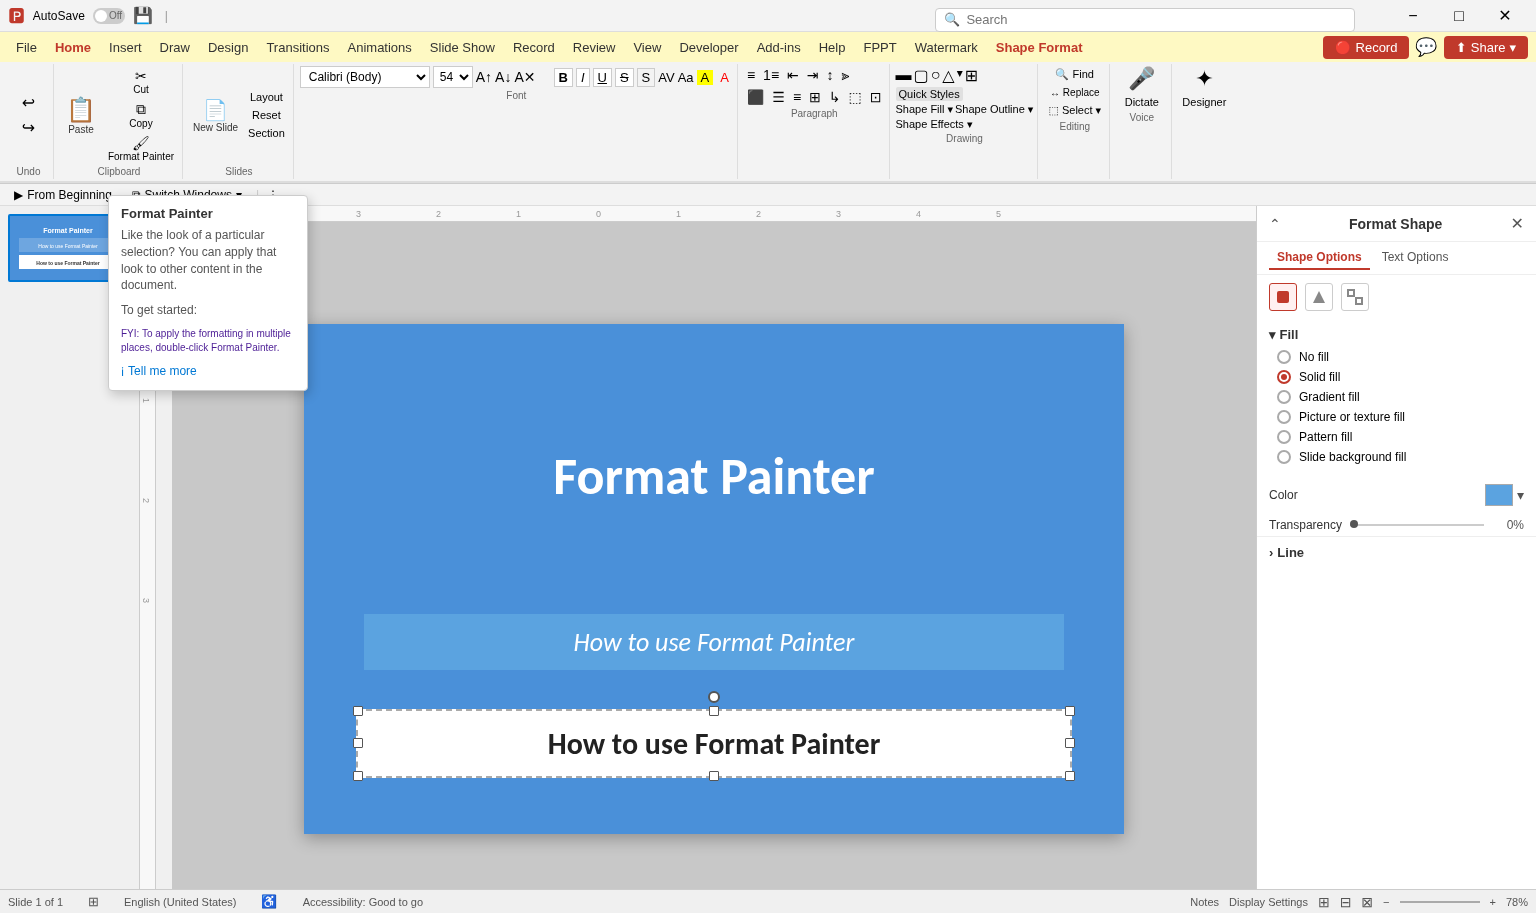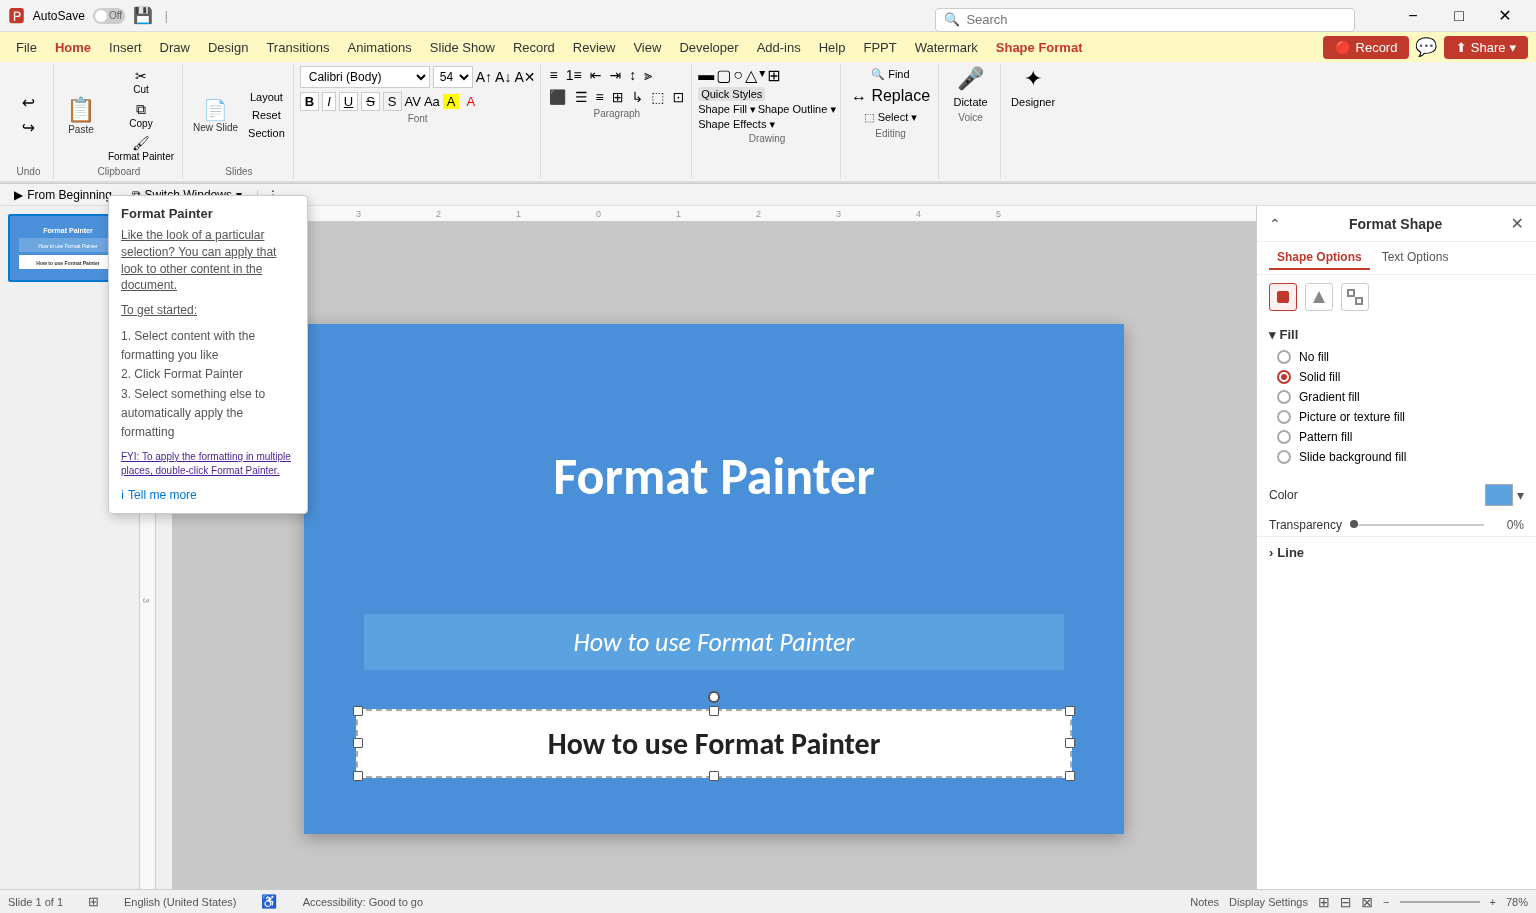--- a/index.html
+++ b/index.html
@@ -176,21 +176,21 @@
     .line-header { display: flex; align-items: center; gap: 4px; font-size: 13px; font-weight: 600; color: #333; cursor: pointer; }
 
     
     #tooltip-popup {
       position: absolute; left: 108px; top: 195px; width: 200px;
       background: white; border: 1px solid #ccc; border-radius: 4px;
       box-shadow: 2px 4px 12px rgba(0,0,0,0.2); z-index: 100;
       padding: 10px 12px;
     }
     #tooltip-popup h4 { font-size: 13px; font-weight: 600; color: #333; margin-bottom: 6px; }
-    #tooltip-popup p { font-size: 12px; color: #555; line-height: 1.4; margin-bottom: 8px; text-decoration: underline; }
+    #tooltip-popup p { font-size: 12px; color: #555; line-height: 1.4; margin-bottom: 8px; }
     #tooltip-popup .steps { font-size: 12px; color: #555; line-height: 1.6; }
     #tooltip-popup .fyi { font-size: 10px; color: #4c1d95; margin-top: 8px; line-height: 1.4; }
     .tell-me-more { display: flex; align-items: center; gap: 4px; color: #0078d4; font-size: 12px; cursor: pointer; margin-top: 8px; }
 
     
     #status-bar {
       height: 24px; background: #f0f0f0; border-top: 1px solid #ccc;
       display: flex; align-items: center; padding: 0 8px; font-size: 11px; color: #555;
       gap: 12px;
     }
@@ -306,21 +306,21 @@
         <div style="display:flex;flex-direction:column;gap:2px;font-size:11px;">
           <div class="ribbon-btn">Layout</div>
           <div class="ribbon-btn">Reset</div>
           <div class="ribbon-btn">Section</div>
         </div>
       </div>
       <span class="ribbon-group-label">Slides</span>
     </div>
 
     <div class="ribbon-group" style="min-width:180px;">
-      <div style="display:flex;flex-direction:column;gap:4px;width:100%;">
+      <div style="display:flex;gap:18px;width:100%;">
         <div style="display:flex;gap:3px;align-items:center;">
           <select class="font-select" style="width:130px;">
             <option>Calibri (Body)</option>
           </select>
           <select class="font-size-select">
             <option>54</option>
           </select>
           <span style="cursor:pointer;font-size:14px;">A↑</span>
           <span style="cursor:pointer;font-size:14px;">A↓</span>
           <span style="cursor:pointer;font-size:14px;">A✕</span>
@@ -383,21 +383,21 @@
         <div style="display:flex;gap:2px;">
           <span style="font-size:11px;cursor:pointer;">Shape Effects ▾</span>
         </div>
       </div>
       <span class="ribbon-group-label">Drawing</span>
     </div>
 
     <div class="ribbon-group" style="min-width:70px;">
       <div style="display:flex;flex-direction:column;gap:2px;">
         <div class="ribbon-btn" style="font-size:11px;">🔍 Find</div>
-        <div class="ribbon-btn" style="font-size:16px;">↔ Replace</div>
+        <div class="ribbon-btn" style="font-size:10px;">↔ Replace</div>
         <div class="ribbon-btn" style="font-size:11px;">⬚ Select ▾</div>
       </div>
       <span class="ribbon-group-label">Editing</span>
     </div>
 
     <div class="ribbon-group" style="min-width:60px;">
       <div style="display:flex;flex-direction:column;align-items:center;gap:2px;">
         <span style="font-size:22px;">🎤</span>
         <span class="ribbon-btn" style="font-size:11px;">Dictate</span>
       </div>
@@ -579,25 +579,20 @@
         <span>Line</span>
       </div>
     </div>
   </div>
 </div>
 
 <div id="tooltip-popup">
   <h4>Format Painter</h4>
   <p>Like the look of a particular selection? You can apply that look to other content in the document.</p>
   <p>To get started:</p>
-  <div class="steps">
-    <div>1. Select content with the formatting you like</div>
-    <div>2. Click Format Painter</div>
-    <div>3. Select something else to automatically apply the formatting</div>
-  </div>
   <p class="fyi">FYI: To apply the formatting in multiple places, double-click Format Painter.</p>
   <div class="tell-me-more">
     <span>ℹ</span>
     <span>Tell me more</span>
   </div>
 </div>
 
 <div id="status-bar" style="position:fixed;bottom:0;left:0;right:0;height:24px;background:#f0f0f0;border-top:1px solid #ccc;display:flex;align-items:center;padding:0 8px;font-size:11px;color:#555;gap:25px;z-index:50;">
   <span>Slide 1 of 1</span>
   <span style="font-size:13px;">⊞</span>

